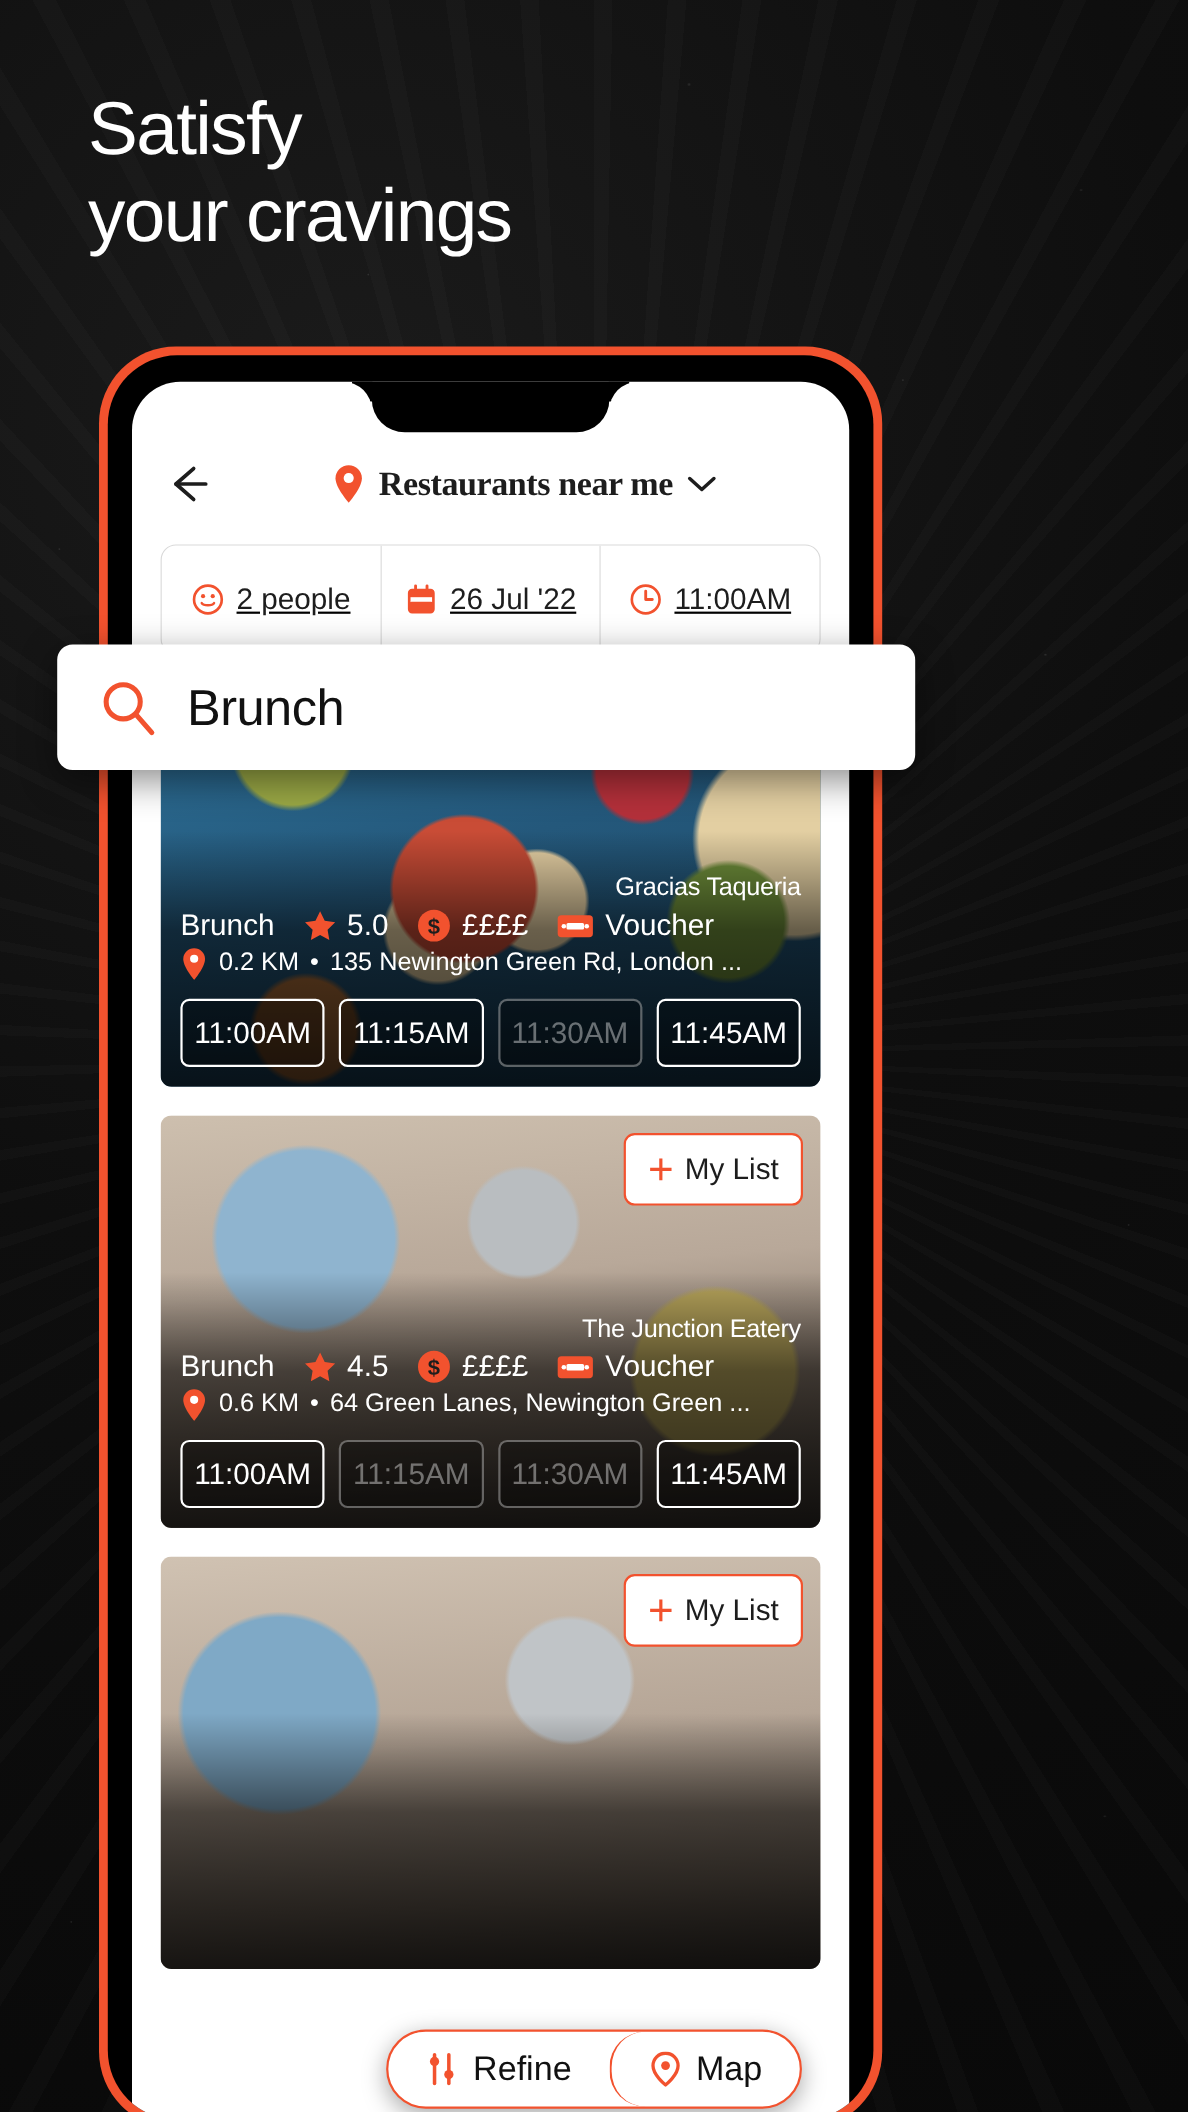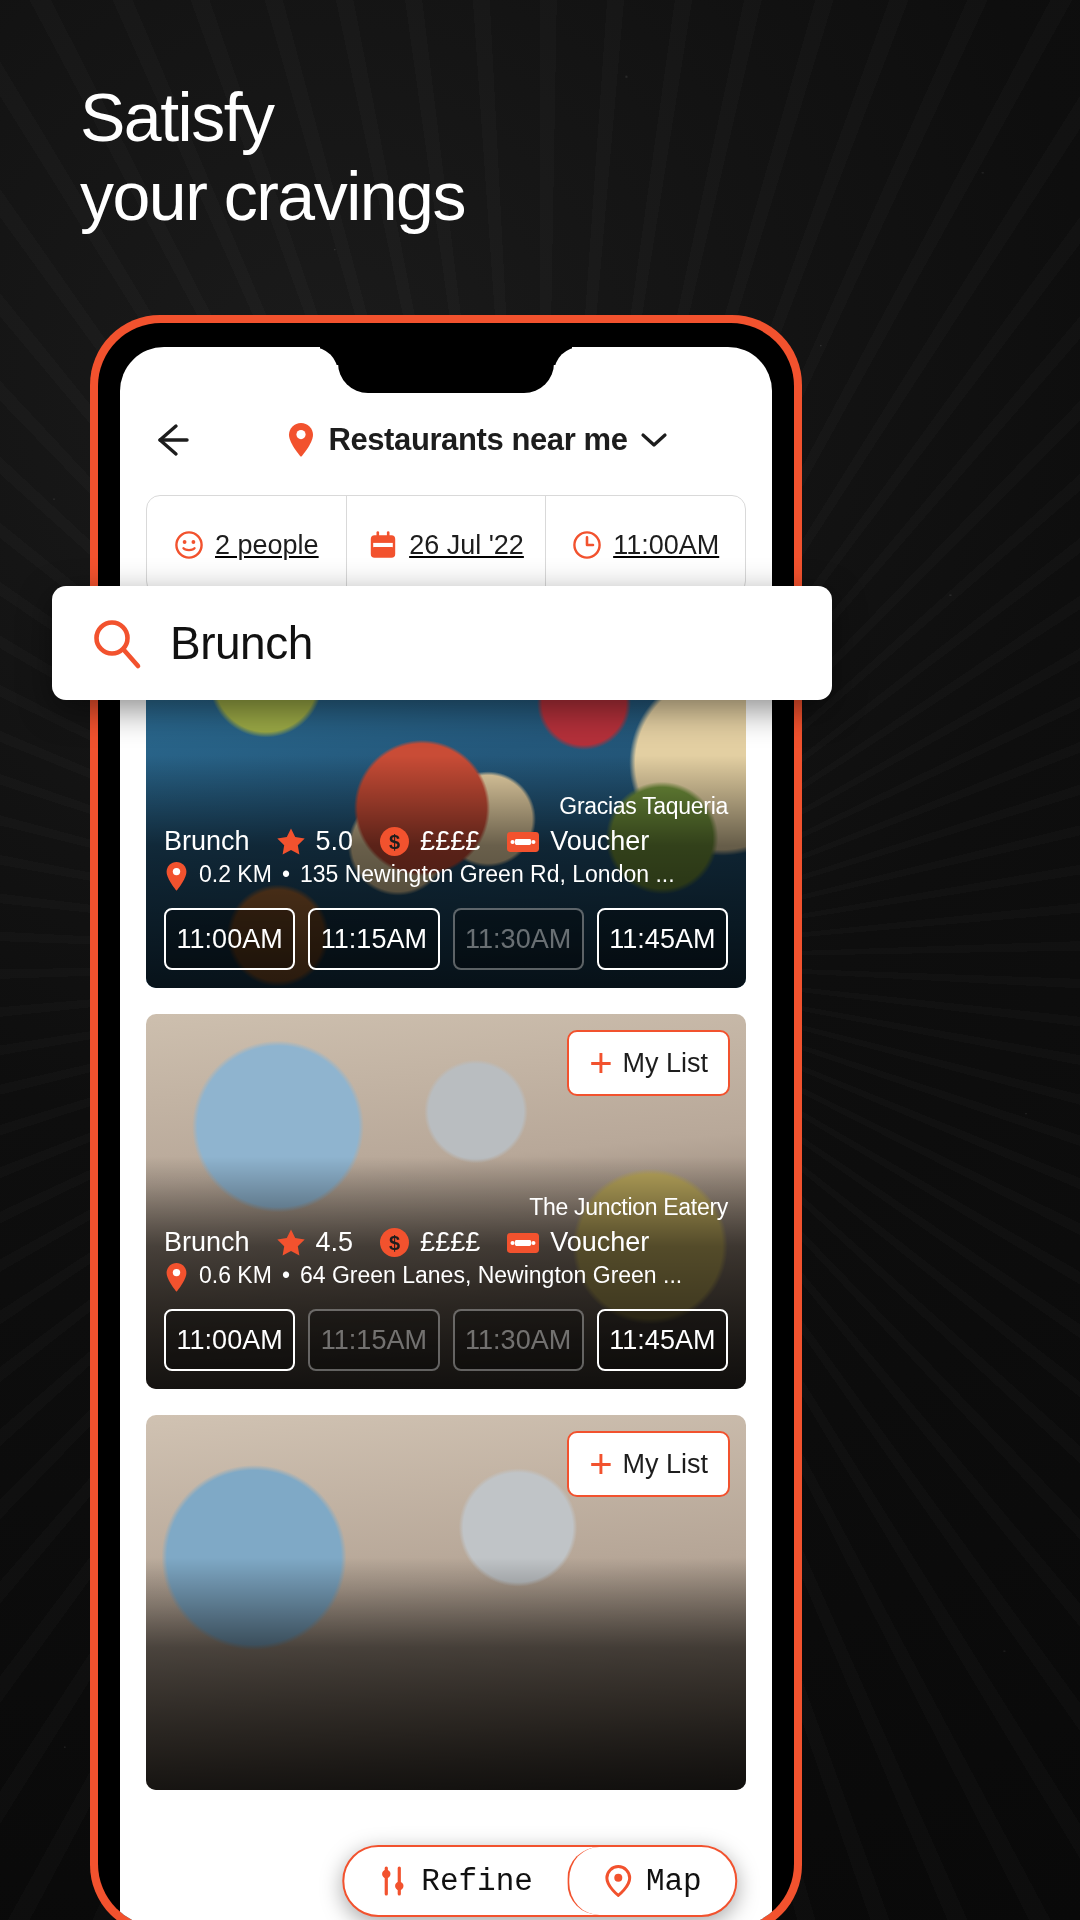--- a/index.html
+++ b/index.html
@@ -86,21 +86,21 @@
     content:""; position:absolute; top:0; width:26px; height:26px;
     background:transparent;
   }
   .notch::before{ left:-26px; border-top-right-radius:26px; box-shadow:8px -8px 0 0 #000; }
   .notch::after{ right:-26px; border-top-left-radius:26px; box-shadow:-8px -8px 0 0 #000; }
 
   
   .app-header{
     display:flex; gap:16px;
     padding:70px 28px 0 28px;
-    position:relative; z-index:3;
+    position:relative; z-index:3;font-family:Liberation Serif, serif;
   }
   .back-arrow{ width:46px; height:46px; flex:0 0 auto; }
   .header-title-wrap{
     flex:1; display:flex; align-items:center; justify-content:center; gap:12px;
   }
   .header-title{
     font-size:31px; font-weight:bold; color:#1d1d1d; letter-spacing:-.4px;
   }
   .pin-svg{ width:30px; height:36px; flex:0 0 auto; }
   .chev{ width:28px; height:18px; flex:0 0 auto; }
@@ -210,21 +210,21 @@
   .bottom-pill{
     position:absolute; left:50%; transform:translateX(-50%);
     top:1845px;
     height:72px; background:#fff; border:2px solid #f2522e;
     border-radius:40px; display:flex; align-items:center;
     z-index:8; box-shadow:0 6px 22px rgba(0,0,0,.35);
   }
   .pill-seg{
     display:flex; align-items:center; gap:13px;
     padding:0 34px; height:100%;
-    font-size:31px; color:#111; font-weight:500;font-family:Liberation Mono, monospace;
+    font-size:31px; color:#111; font-weight:500;
   }
   .pill-seg + .pill-seg{ border-left:2px solid #f2522e;border-radius:32px; }
   .pill-ic{ width:30px; height:32px; flex:0 0 auto; }
 </style>
 </head>
 <body>
 
 <div id="bg"></div>
 
 <div class="headline">Satisfy

